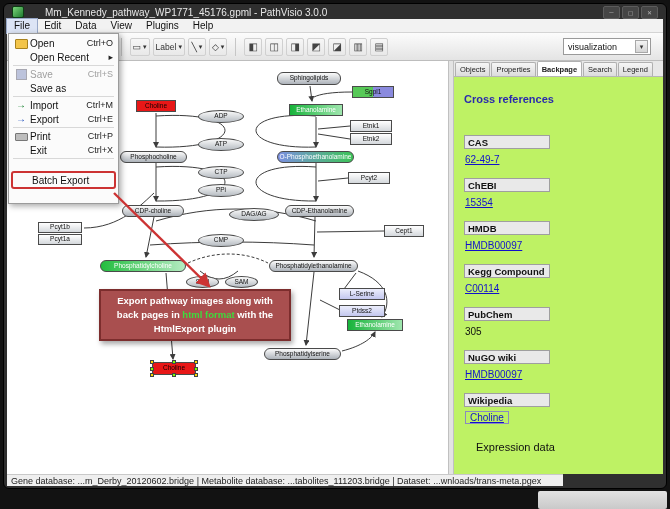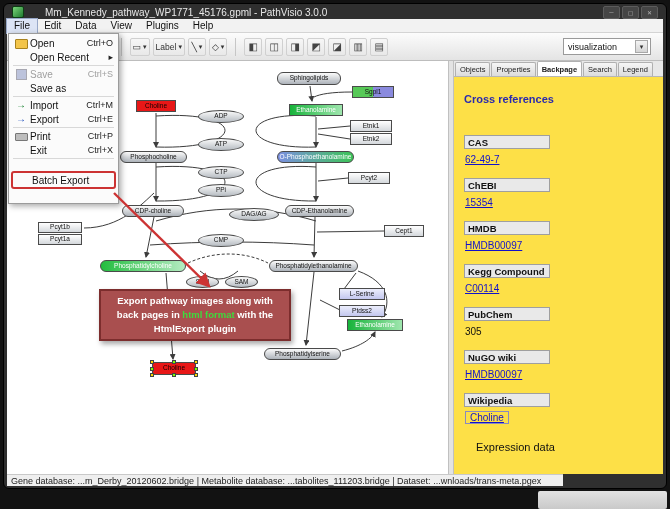--- a/index.html
+++ b/index.html
@@ -28,21 +28,21 @@
   .tsep{width:1px;height:18px;background:#c6c6c6;margin:0 4px;flex:0 0 auto;}
   .tgroup{display:inline-flex;gap:3px;align-items:center;}
   .tbtn{height:18px;min-width:18px;display:inline-flex;align-items:center;justify-content:center;font-size:10px;color:#444;background:transparent;border:1px solid #d0d0d0;border-radius:2px;padding:0 2px;box-sizing:border-box;}
   .tbtn .tglyph{font-size:9px;color:#333;}
   .tbtn .dd{font-size:7px;color:#333;margin-left:2px;}
   .tbtn.ttext .tglyph{font-size:8.5px;}
 
   
   .canvas{position:absolute;left:7px;top:61px;width:441px;height:413px;background:#fff;z-index:1;}
   .splitter{position:absolute;left:448px;top:61px;width:6px;height:413px;background:#e3e3e3;border-left:1px solid #c0c0c0;border-right:1px solid #c0c0c0;box-sizing:border-box;z-index:1;}
-  .sidebar{position:absolute;left:454px;top:61px;width:209px;height:413px;background:#fde047;z-index:1;}
+  .sidebar{position:absolute;left:454px;top:61px;width:209px;height:413px;background:#bef264;z-index:1;}
   .tabstrip{height:16px;background:#e8e8e8;border-bottom:1px solid #b6b6b6;display:flex;align-items:flex-end;padding:1px 1px 0 1px;box-sizing:border-box;overflow:hidden;}
   .tab{font-size:7.5px;color:#222;padding:0 4px;height:14px;display:flex;align-items:center;background:linear-gradient(#f6f6f6,#dcdcdc);border:1px solid #b0b0b0;border-bottom:none;border-radius:2px 2px 0 0;margin-right:1px;white-space:nowrap;box-sizing:border-box;}
   .tab.active{background:#fff;height:15px;font-weight:bold;}
   .panel{padding:16px 0 0 10px;overflow:hidden;height:381px;}
   .xref-heading{color:#2a2aae;font-weight:bold;font-size:11px;margin-bottom:30px;}
   .section .sec-hdr{width:86px;height:14px;background:#e9e9e9;border:1px solid #9f9f9f;font-size:9.5px;font-weight:bold;color:#111;display:flex;align-items:center;padding:0 3px;box-sizing:border-box;}
   .sec-val{display:inline-block;font-size:10px;color:#111;margin:4px 0 13px 1px;text-decoration:none;}
   .sec-val.link{color:#1111cc;text-decoration:underline;}
   .sec-val.boxed{border:1px solid #8a8ac0;padding:0 4px;}
   .xref-footer{font-weight:normal;font-size:11px;color:#111;margin-top:4px;padding-left:12px;}

